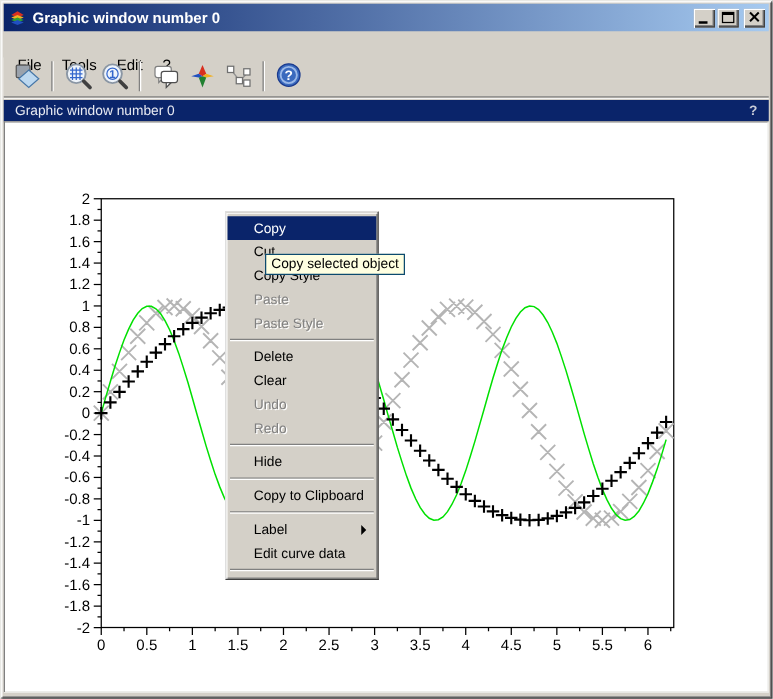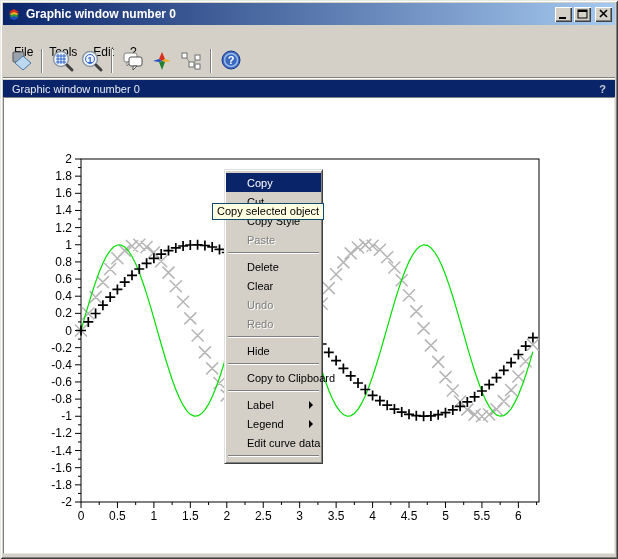--- a/index.html
+++ b/index.html
@@ -42,25 +42,25 @@
     display:flex;align-items:center;padding:0 9px;
   }
   .infobar .itext{flex:1;}
   .infobar .ihelp{font-weight:bold;color:#c8ccd8;}
   .canvas{
     position:absolute;left:3px;top:97px;width:612px;height:457px;background:#fff;
     border:1px solid;border-color:#808080 #e8e8e4 #e8e8e4 #808080;
   }
   #plot-svg{position:absolute;left:0;top:0;z-index:5;pointer-events:none;}
   .ctxmenu{
-    position:absolute;left:180px;top:169px;width:99px;z-index:20;
+    position:absolute;left:180px;top:169px;width:123px;z-index:20;
     background:var(--chrome,#d4d0c8);
     border:1px solid;border-color:#dfdfdf #404040 #404040 #dfdfdf;
     box-shadow: inset 1px 1px 0 #fff, inset -1px -1px 0 #808080;
-    padding:3px 1px;font-size:11px;color:#000;margin-left:44px;
+    padding:3px 1px;font-size:11px;color:#000;
   }
   .menu-item{height:19px;display:flex;align-items:center;padding:0 8px 0 21px;white-space:nowrap;}
   .menu-item.hilite{background:var(--hilite,#0a246a);color:#fff;}
   .menu-item.disabled{color:#808080;text-shadow:1px 1px 0 #fff;}
   .menu-item .arrow{margin-left:auto;width:0;height:0;border-left:4px solid currentColor;
     border-top:4px solid transparent;border-bottom:4px solid transparent;}
   .menu-sep{height:8px;position:relative;margin:0 2px;}
   .menu-sep::before{content:"";position:absolute;left:0;right:0;top:3px;height:0;
     border-top:1px solid #808080;border-bottom:1px solid #fff;}
   .tooltip{
@@ -308,20 +308,23 @@
       </div>
       <div class="menu-item">
         <span>Cut</span>
       </div>
       <div class="menu-item">
         <span>Copy Style</span>
       </div>
       <div class="menu-item disabled">
         <span>Paste</span>
       </div>
+      <div class="menu-item disabled">
+        <span>Paste Style</span>
+      </div>
       <div class="menu-sep"></div>
       <div class="menu-item">
         <span>Delete</span>
       </div>
       <div class="menu-item">
         <span>Clear</span>
       </div>
       <div class="menu-item disabled">
         <span>Undo</span>
       </div>
@@ -335,24 +338,20 @@
       <div class="menu-sep"></div>
       <div class="menu-item">
         <span>Copy to Clipboard</span>
       </div>
       <div class="menu-sep"></div>
       <div class="menu-item">
         <span>Label</span>
         <span class="arrow"></span>
       </div>
       <div class="menu-item">
-        <span>Legend</span>
-        <span class="arrow"></span>
-      </div>
-      <div class="menu-item">
         <span>Edit curve data</span>
       </div>
       <div class="menu-sep"></div>
     </div>
 
   <div class="tooltip">Copy selected object</div>
 
 </div>
 
 </body></html>

